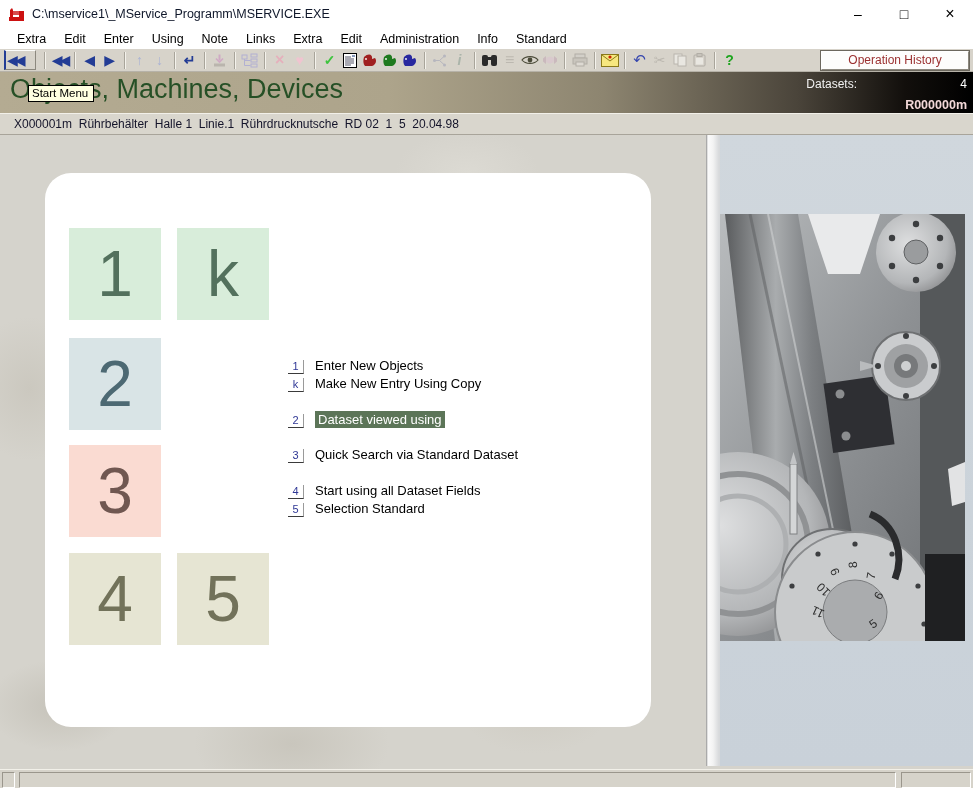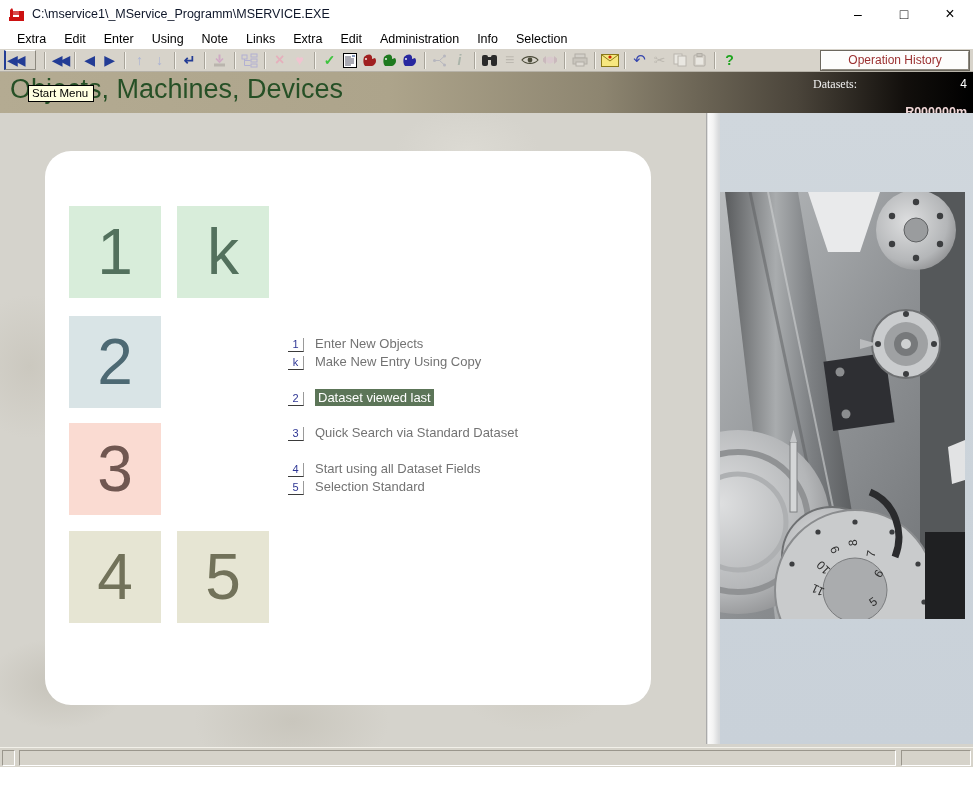--- a/index.html
+++ b/index.html
@@ -38,23 +38,23 @@
   
   .tooltip { position:absolute; left:0; top:85px; z-index:30; background:#ffffe1; border:1px solid #000;
              font-size:11.5px; color:#000; padding:1px 5px 2px 3px;margin-left:28px; }
 
   
   .banner { position:relative; height:41px;
             background:linear-gradient(90deg,#b4ab92 0%,#ada48b 40%,#8d8570 62%,#4a443a 82%,#120f0c 93%,#000 100%);padding-left:8px; }
   .banner-title { position:absolute; left:10px; top:2px; font-size:27px; color:#265026; }
   .banner-right { position:absolute; right:6px; top:5px; width:210px; text-align:right; }
   .ds-row { display:flex; justify-content:flex-end; align-items:baseline; }
-  .ds-label { color:#f2f2f2; font-size:12px;font-family:Liberation Serif, serif; }
+  .ds-label { color:#f2f2f2; font-size:12px; }
   .ds-value { color:#fff; font-size:12px; width:110px; text-align:right; }
-  .record-id { color:#f2d8d8; font-size:12.5px; font-weight:bold; margin-top:13px; }
+  .record-id { color:#f2d8d8; font-size:12.5px; font-weight:bold; margin-top:7px; }
 
   
   .record-bar { height:22px; background:#d9d6cd; border-top:1px solid #f2f0e9; border-bottom:1px solid #a8a49a;
                 font-size:12px; color:#14142a; line-height:20px; padding-left:14px; white-space:pre; }
 
   
   .main { position:relative; height:634px; background-color:#d5d3cc; overflow:hidden;
     background-image:
       radial-gradient(ellipse 110px 70px at 6% 90%, #c6c3ba 0%, rgba(198,195,186,0) 65%),
       radial-gradient(ellipse 150px 90px at 30% 96%, #c9c6bd 0%, rgba(201,198,189,0) 65%),
@@ -70,21 +70,21 @@
   .tile-1 { left:24px;  top:55px;  background:#d8edda; color:#53715d; }
   .tile-k { left:132px; top:55px;  background:#d8edda; color:#53715d; }
   .tile-2 { left:24px;  top:165px; background:#d9e4e6; color:#4d6973; }
   .tile-3 { left:24px;  top:272px; background:#fadbd2; color:#705751; }
   .tile-4 { left:24px;  top:380px; background:#e6e5d3; color:#72725a; }
   .tile-5 { left:132px; top:380px; background:#e6e5d3; color:#72725a; }
 
   .sm-item { position:absolute; left:243px; height:18px; display:flex; align-items:baseline; }
   .keycap { width:16px; text-align:center; font-size:11px; color:#2f3795;
             border-bottom:1px solid #3a3a3a; border-right:1px solid #9a9a9a; padding-bottom:1px; margin-right:11px; }
-  .sm-label { font-size:13px; color:#737373; }
+  .sm-label { font-size:13px; color:#000000; }
   .sm-label.selected { background:#5c7558; color:#ffffff; padding:1px 3px; }
 
   
   .right-panel { position:absolute; left:706px; top:0; width:267px; height:631px;
                  background:linear-gradient(180deg,#d0d7dd 0%,#cbd3da 60%,#c9d1d9 100%); }
   .panel-divider { position:absolute; left:0; top:0; width:14px; height:100%;
                    background:linear-gradient(90deg,#8f8f8f 0,#fbfbfb 2px,#f3f3f3 7px,#d7d9db 13px); }
   .machine-photo { position:absolute; left:14px; top:79px; width:245px; height:427px; }
 
   
@@ -120,21 +120,21 @@
     <span class="menu-item">Extra</span>
     <span class="menu-item">Edit</span>
     <span class="menu-item">Enter</span>
     <span class="menu-item">Using</span>
     <span class="menu-item">Note</span>
     <span class="menu-item">Links</span>
     <span class="menu-item">Extra</span>
     <span class="menu-item">Edit</span>
     <span class="menu-item">Administration</span>
     <span class="menu-item">Info</span>
-    <span class="menu-item">Selection</span>
+    <span class="menu-item">Standard</span>
   </div>
 
   <div class="toolbar">
     <span class="tb-ico tb-raised navy dblarrow startbar">◀◀</span>
     <span class="tb-sep"></span>
     <span class="tb-ico navy dblarrow">◀◀</span>
     <span class="tb-sep"></span>
     <span class="tb-ico navy">◀</span>
     <span class="tb-ico navy">▶</span>
     <span class="tb-sep"></span>
@@ -264,20 +264,21 @@
     <div class="banner-title">Objects, Machines, Devices</div>
     <div class="banner-right">
       <div class="ds-row">
         <span class="ds-label">Datasets:</span>
         <span class="ds-value">4</span>
       </div>
       <div class="record-id">R000000m</div>
     </div>
   </div>
 
+  <div class="record-bar">X000001m  Rührbehälter  Halle 1  Linie.1  Rührdrucknutsche  RD 02  1  5  20.04.98</div>
 
   <div class="main">
 
     <div class="card">
       <div class="tile tile-1">1</div>
       <div class="tile tile-k">k</div>
       <div class="tile tile-2">2</div>
       <div class="tile tile-3">3</div>
       <div class="tile tile-4">4</div>
       <div class="tile tile-5">5</div>
@@ -285,21 +286,21 @@
       <div class="sm-item" style="top:185px">
         <span class="keycap">1</span>
         <span class="sm-label">Enter New Objects</span>
       </div>
       <div class="sm-item" style="top:203px">
         <span class="keycap">k</span>
         <span class="sm-label">Make New Entry Using Copy</span>
       </div>
       <div class="sm-item" style="top:238px">
         <span class="keycap">2</span>
-        <span class="sm-label selected">Dataset viewed last</span>
+        <span class="sm-label selected">Dataset viewed using</span>
       </div>
       <div class="sm-item" style="top:274px">
         <span class="keycap">3</span>
         <span class="sm-label">Quick Search via Standard Dataset</span>
       </div>
       <div class="sm-item" style="top:310px">
         <span class="keycap">4</span>
         <span class="sm-label">Start using all Dataset Fields</span>
       </div>
       <div class="sm-item" style="top:328px">

